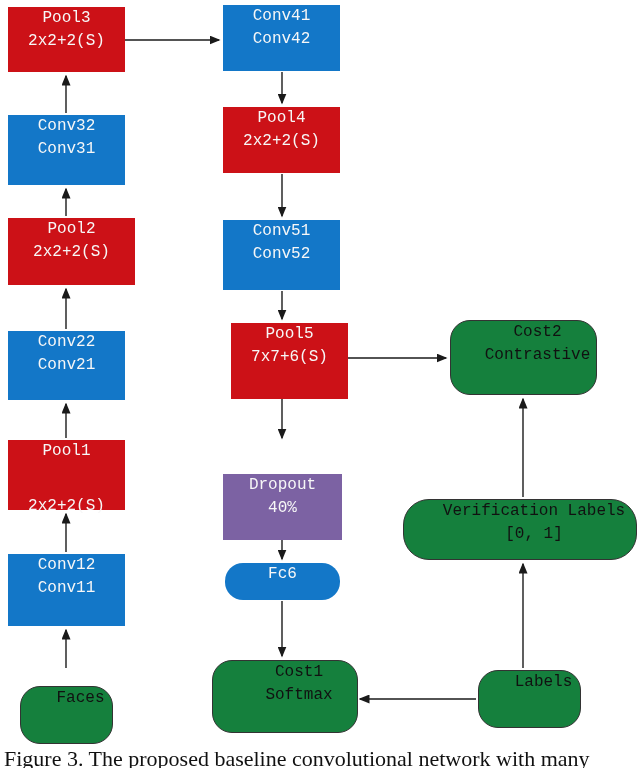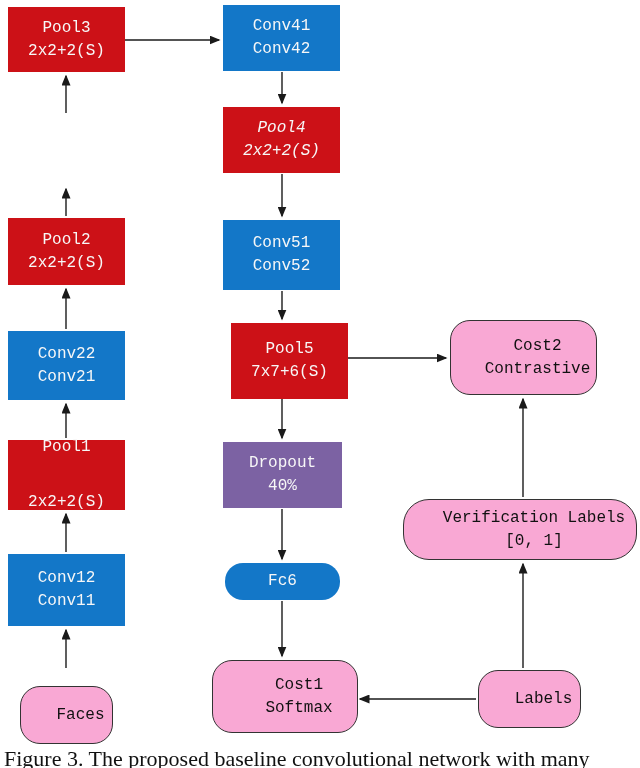--- a/index.html
+++ b/index.html
@@ -9,48 +9,48 @@
     height: 768px;
     background: #ffffff;
     overflow: hidden;
     font-family: "Liberation Mono", "DejaVu Sans Mono", monospace;
   }
   .node {
     position: absolute;
     display: flex;
     flex-direction: column;
     align-items: center;
-    justify-content: center;
+    justify-content: flex-start;
     text-align: center;
     font-size: 16px;
     line-height: 23px;
     box-sizing: border-box;
     white-space: nowrap;
   }
   .rect { color: #f7f7f7; border: none; }
   .blue   { background: var(--conv-blue); }
   .red    { background: var(--pool-red); }
-  .purple { background: var(--dropout-purple); }
+  .purple { background: var(--dropout-purple); margin-top: 32px; }
   .rounded {
-    background: #f9a8d4;
+    background: #15803d;
     color: #111111;
     border: 1.6px solid var(--node-border);
     border-radius: 20px;
     padding-left: 28px;
   }
   
   #n-pool3   { left: 8px;   top: 7px;   width: 117px; height: 65px; }
   #n-conv3   { left: 8px;   top: 115px; width: 117px; height: 70px; }
-  #n-pool2   { left: 8px;   top: 218px; width: 117px; height: 67px; }
+  #n-pool2   { left: 8px;   top: 218px; width: 127px; height: 67px; }
   #n-conv2   { left: 8px;   top: 331px; width: 117px; height: 69px; }
   #n-pool1   { left: 8px;   top: 440px; width: 117px; height: 70px; gap: 32px; }
   #n-conv1   { left: 8px;   top: 554px; width: 117px; height: 72px; }
   #n-faces   { left: 20px;  top: 670px; width: 93px;  height: 58px; margin-top: 16px; }
   #n-conv4   { left: 223px; top: 5px;   width: 117px; height: 66px; }
-  #n-pool4   { left: 223px; top: 107px; width: 117px; height: 66px; font-style: italic; }
+  #n-pool4   { left: 223px; top: 107px; width: 117px; height: 66px; }
   #n-conv5   { left: 223px; top: 220px; width: 117px; height: 70px; }
   #n-pool5   { left: 223px; top: 323px; width: 117px; height: 76px; margin-left: 8px; }
   #n-dropout { left: 223px; top: 442px; width: 119px; height: 66px; }
   #n-fc6     { left: 225px; top: 563px; width: 115px; height: 37px; border-radius: 18px; }
   #n-cost1   { left: 212px; top: 660px; width: 146px; height: 73px; }
   #n-cost2   { left: 450px; top: 320px; width: 147px; height: 75px; }
   #n-verif   { left: 403px; top: 499px; width: 234px; height: 61px; border-radius: 26px; }
   #n-labels  { left: 478px; top: 670px; width: 103px;  height: 58px; }
   #edges {
     position: absolute;
@@ -102,20 +102,24 @@
     <line x1="340" y1="358" x2="446" y2="358" marker-end="url(#ah)"></line>
     <line x1="523" y1="497" x2="523" y2="399" marker-end="url(#ah)"></line>
     <line x1="523" y1="668" x2="523" y2="564" marker-end="url(#ah)"></line>
     <line x1="476" y1="699" x2="360" y2="699" marker-end="url(#ah)"></line>
   </svg>
 
   <div id="n-pool3" class="node rect red">
     <span>Pool3</span>
     <span>2x2+2(S)</span>
   </div>
+  <div id="n-conv3" class="node rect blue">
+    <span>Conv32</span>
+    <span>Conv31</span>
+  </div>
   <div id="n-pool2" class="node rect red">
     <span>Pool2</span>
     <span>2x2+2(S)</span>
   </div>
   <div id="n-conv2" class="node rect blue">
     <span>Conv22</span>
     <span>Conv21</span>
   </div>
   <div id="n-pool1" class="node rect red">
     <span>Pool1</span>

